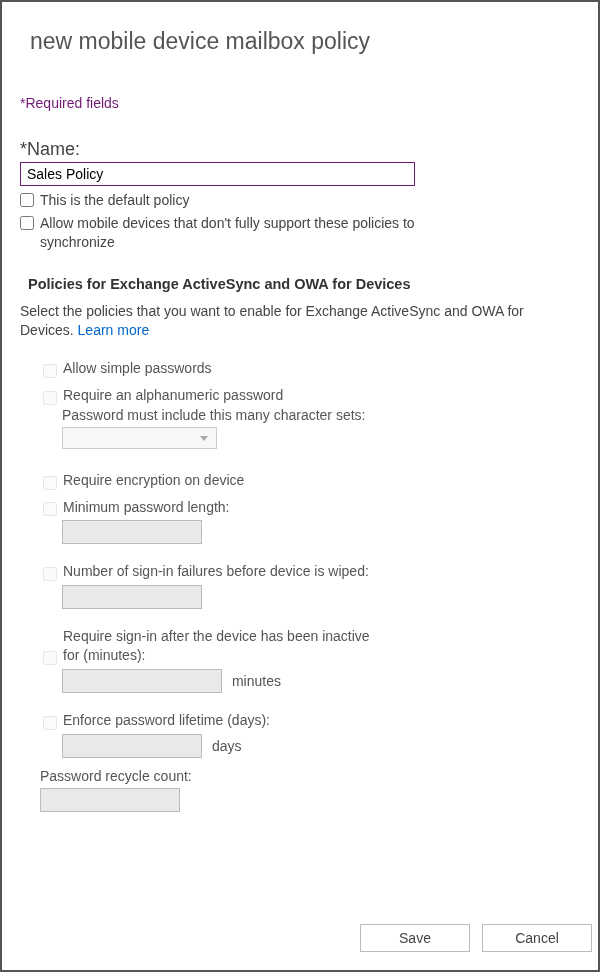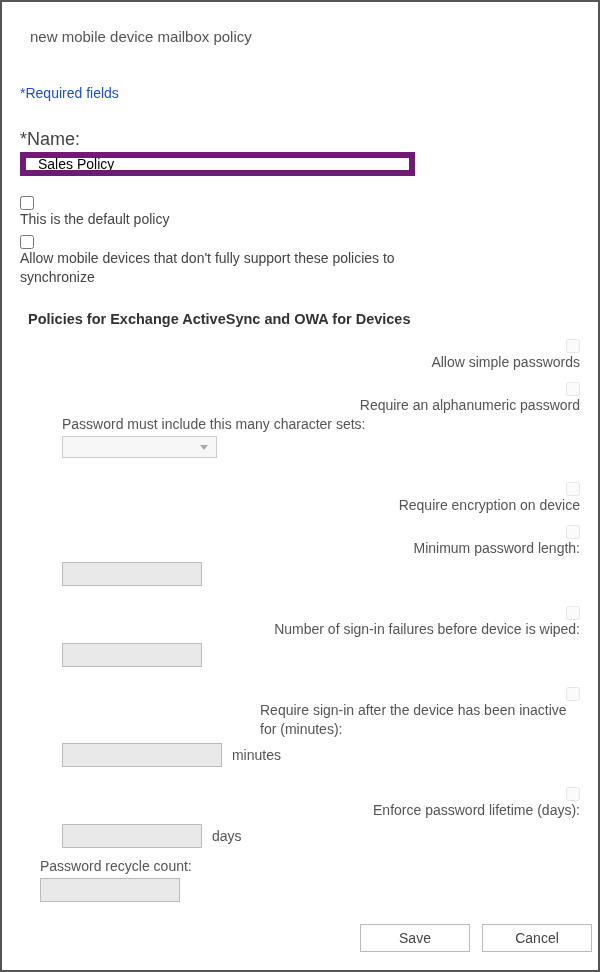--- a/index.html
+++ b/index.html
@@ -12,49 +12,49 @@
     width: 600px;
     height: 972px;
     border: 2px solid #555;
     position: relative;
   }
   .content {
     padding: 12px 18px 0 18px;
   }
   h1.title {
     font-weight: 300;
-    font-size: 15px;
+    font-size: 23px;
     color: #555;
     margin: 14px 0 40px 10px;
   }
   .req-note {
     font-size: 14px;
-    color: #1d4ed8;
+    color: #701a75;
     margin-bottom: 28px;
   }
   .field-label {
     font-size: 18px;
     color: #444;
     margin-bottom: 2px;
   }
   .name-input {
     width: 395px;
     height: 24px;
-    border: 6px solid #701a75;
-    padding: 2px 12px;
+    border: 1px solid #701a75;
+    padding: 2px 6px;
     font-size: 14px;
     font-family: inherit;
     display: block;
-    margin-bottom: 18px;
+    margin-bottom: 5px;
   }
   .chk-row {
     display: flex;
     align-items: flex-start;
+    gap: 6px;
     margin: 4px 0;
-    flex-direction: column;
   }
   .chk-row input[type=checkbox] {
     margin: 2px 0 0 0;
     width: 14px; height: 14px;
   }
   .chk-row label {
     color: #444;
     line-height: 1.35;
   }
   .wrap-label { max-width: 430px; }
@@ -157,20 +157,23 @@
   <div class="chk-row">
     <input type="checkbox" style="">
     <label>This is the default policy</label>
   </div>
   <div class="chk-row">
     <input type="checkbox" style="">
     <label class="wrap-label">Allow mobile devices that don't fully support these policies to synchronize</label>
   </div>
 
   <div class="section-heading">Policies for Exchange ActiveSync and OWA for Devices</div>
+  <div class="section-desc">
+    <span>Select the policies that you want to enable for Exchange ActiveSync and OWA for Devices. </span><a href="#">Learn more</a>
+  </div>
 
 
   <div class="sub-group">
     <div class="chk-row">
       <input type="checkbox" disabled="" style="">
       <label>Allow simple passwords</label>
     </div>
 
     <div class="chk-row">
       <input type="checkbox" disabled="" style="">

